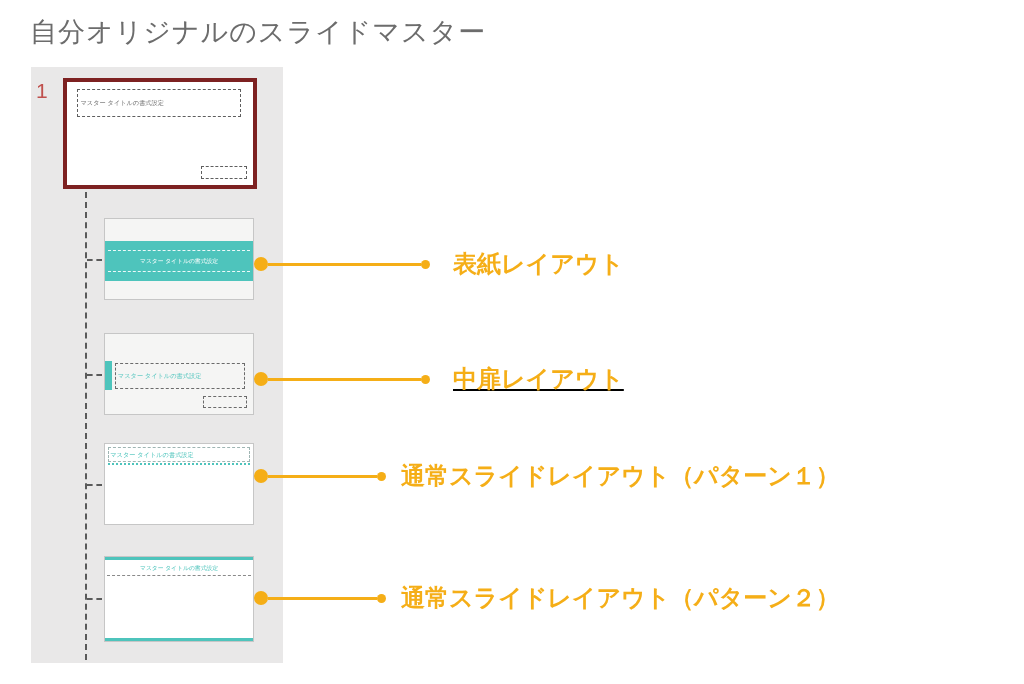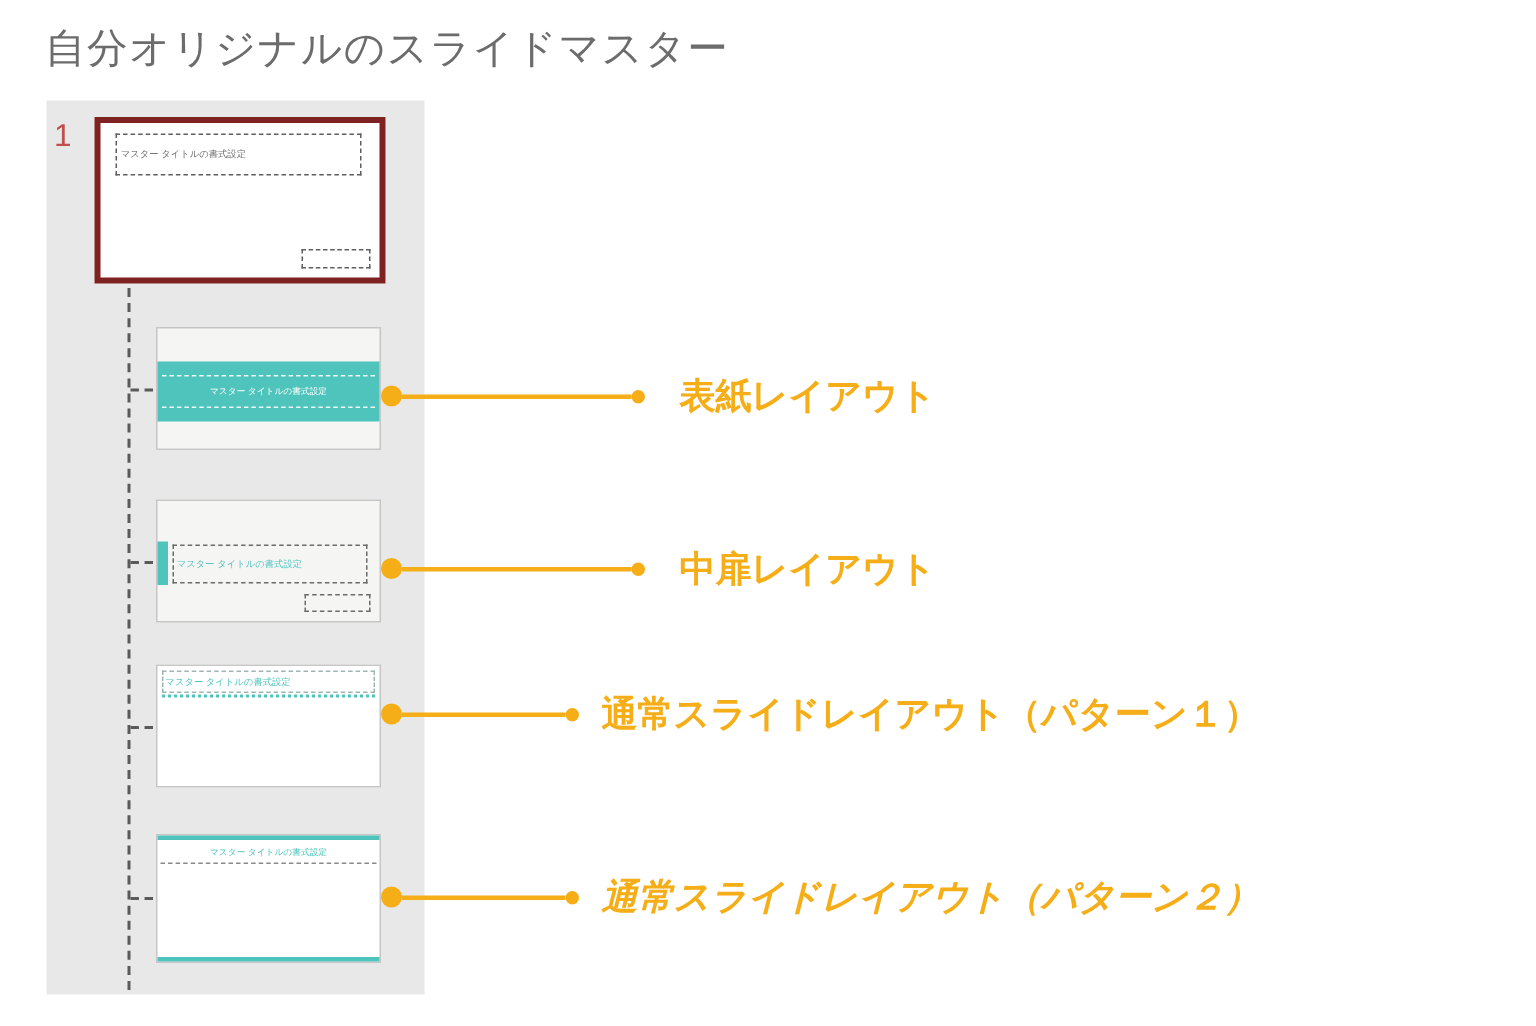--- a/index.html
+++ b/index.html
@@ -157,34 +157,34 @@
 
   </div>
 
   <div class="annotation-row" style="top:249px;">
     <span class="dot-big"></span>
     <span class="conn-line conn-long"></span>
     <span class="dot-small"></span>
     <span class="callout-label gap-long">表紙レイアウト</span>
   </div>
 
-  <div class="annotation-row" style="top:364px;">
+  <div class="annotation-row" style="top:364px;text-decoration:underline;">
     <span class="dot-big"></span>
     <span class="conn-line conn-long"></span>
     <span class="dot-small"></span>
     <span class="callout-label gap-long">中扉レイアウト</span>
   </div>
 
   <div class="annotation-row" style="top:461px;">
     <span class="dot-big"></span>
     <span class="conn-line conn-short"></span>
     <span class="dot-small"></span>
     <span class="callout-label gap-short">通常スライドレイアウト（パターン１）</span>
   </div>
 
-  <div class="annotation-row" style="top:583px;font-style:italic;">
+  <div class="annotation-row" style="top:583px;">
     <span class="dot-big"></span>
     <span class="conn-line conn-short"></span>
     <span class="dot-small"></span>
     <span class="callout-label gap-short">通常スライドレイアウト（パターン２）</span>
   </div>
 
 </div>
 
 </body></html>

